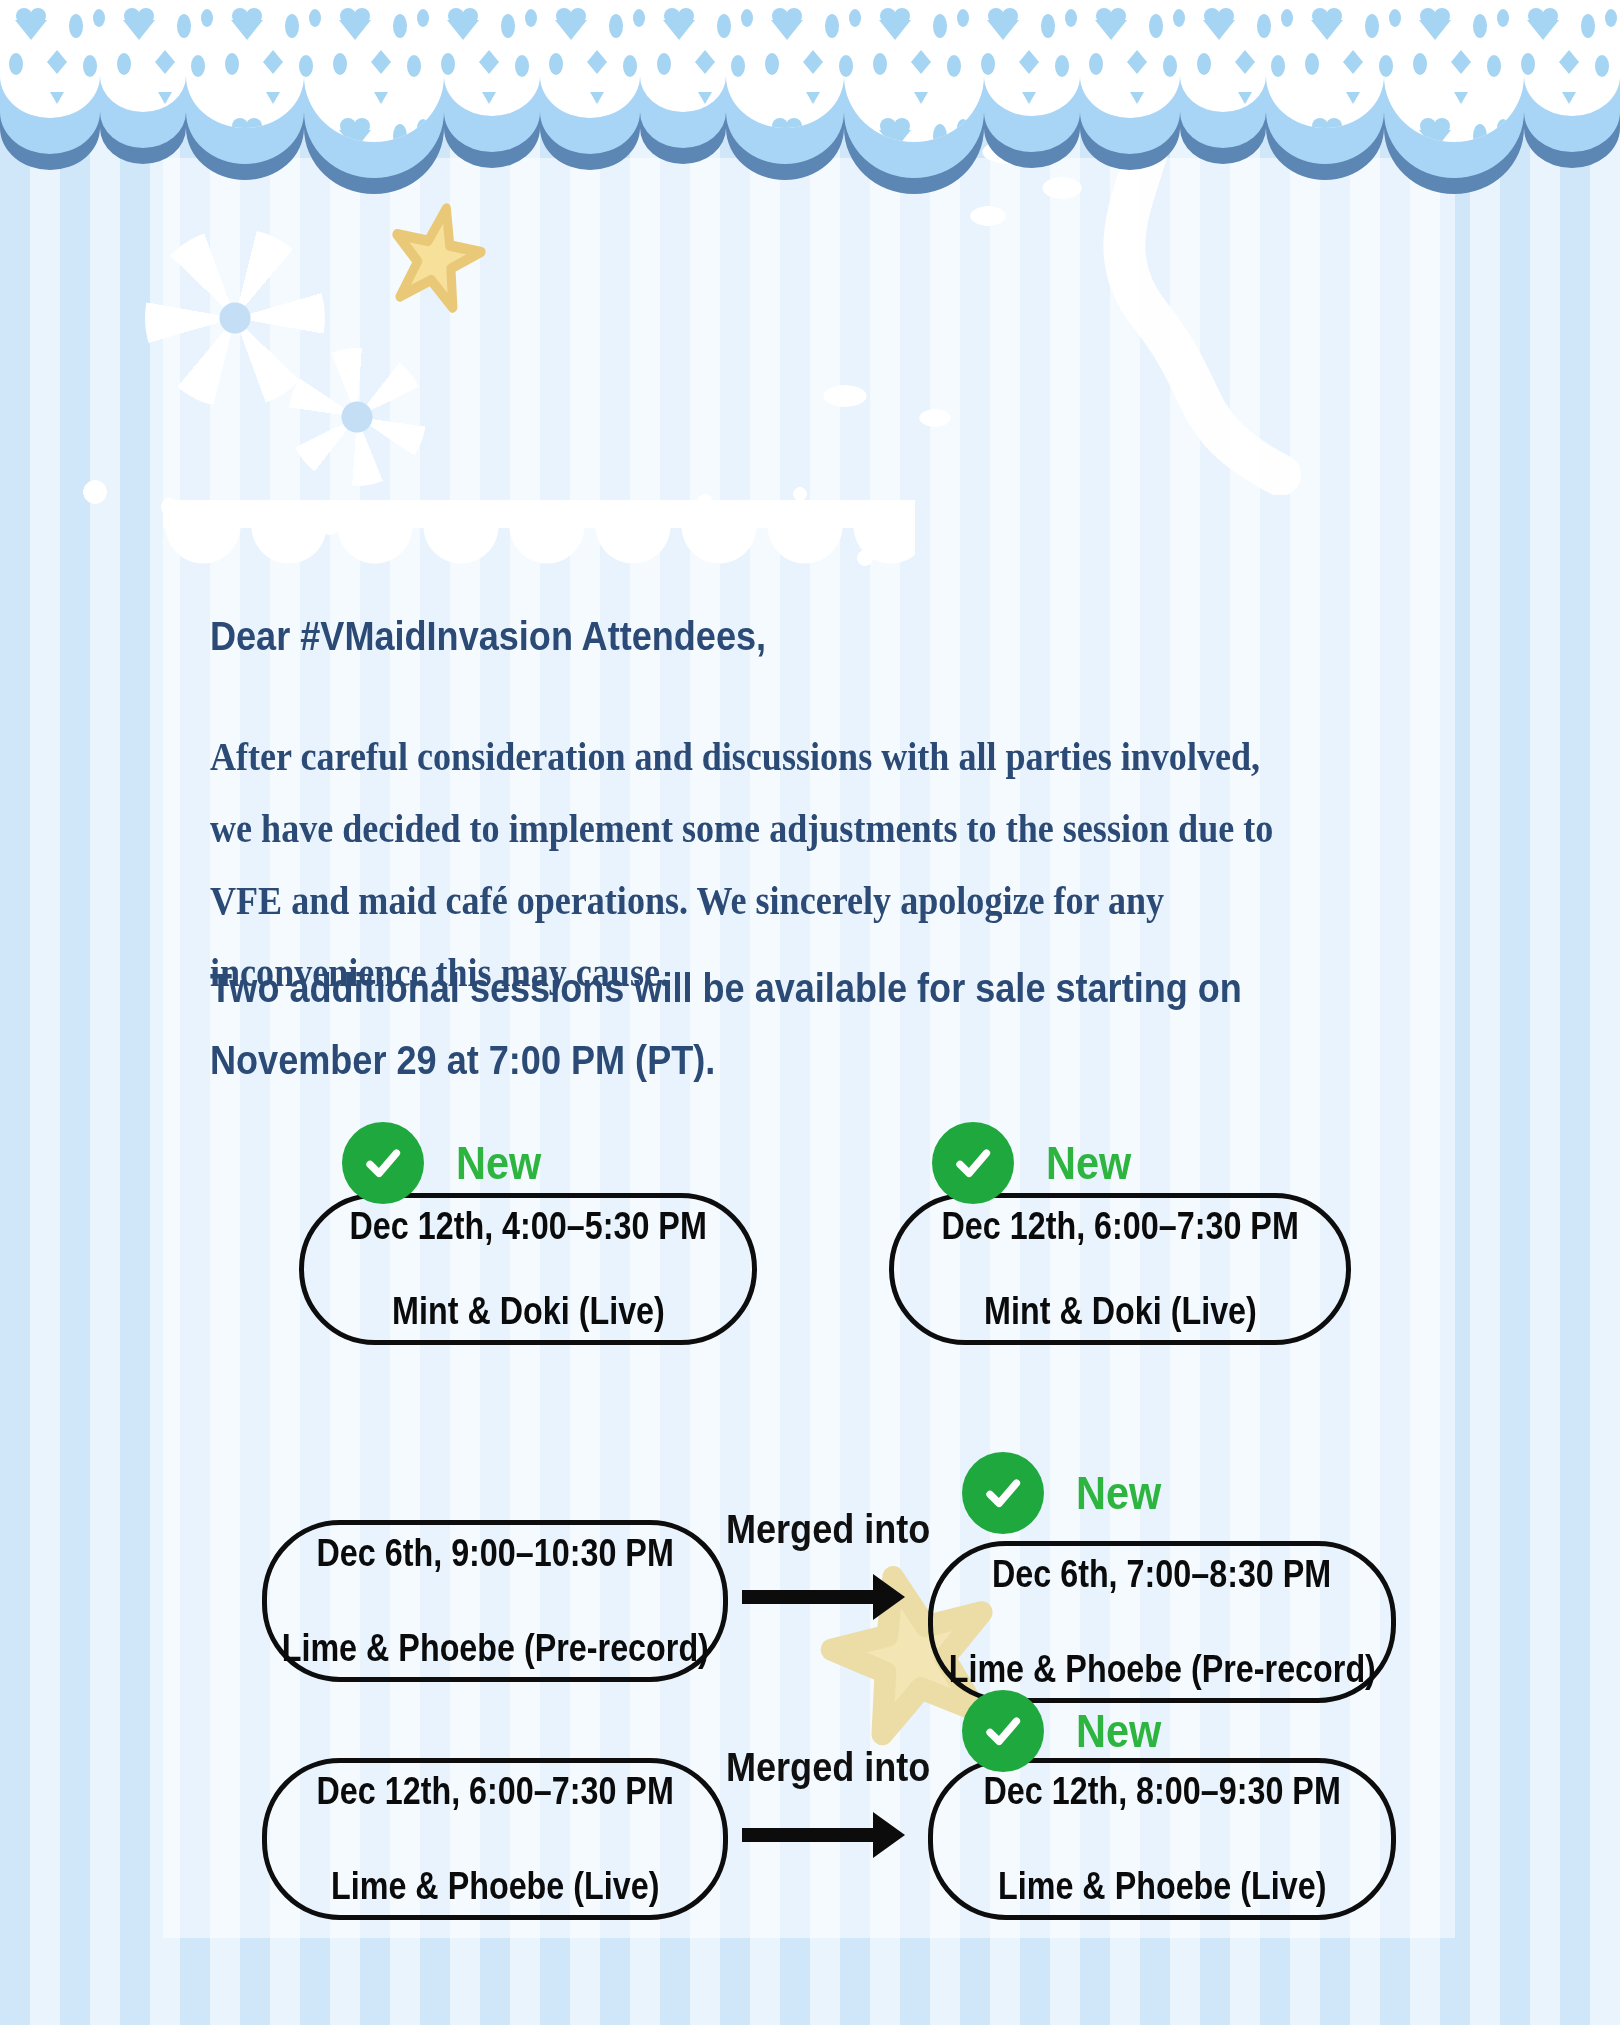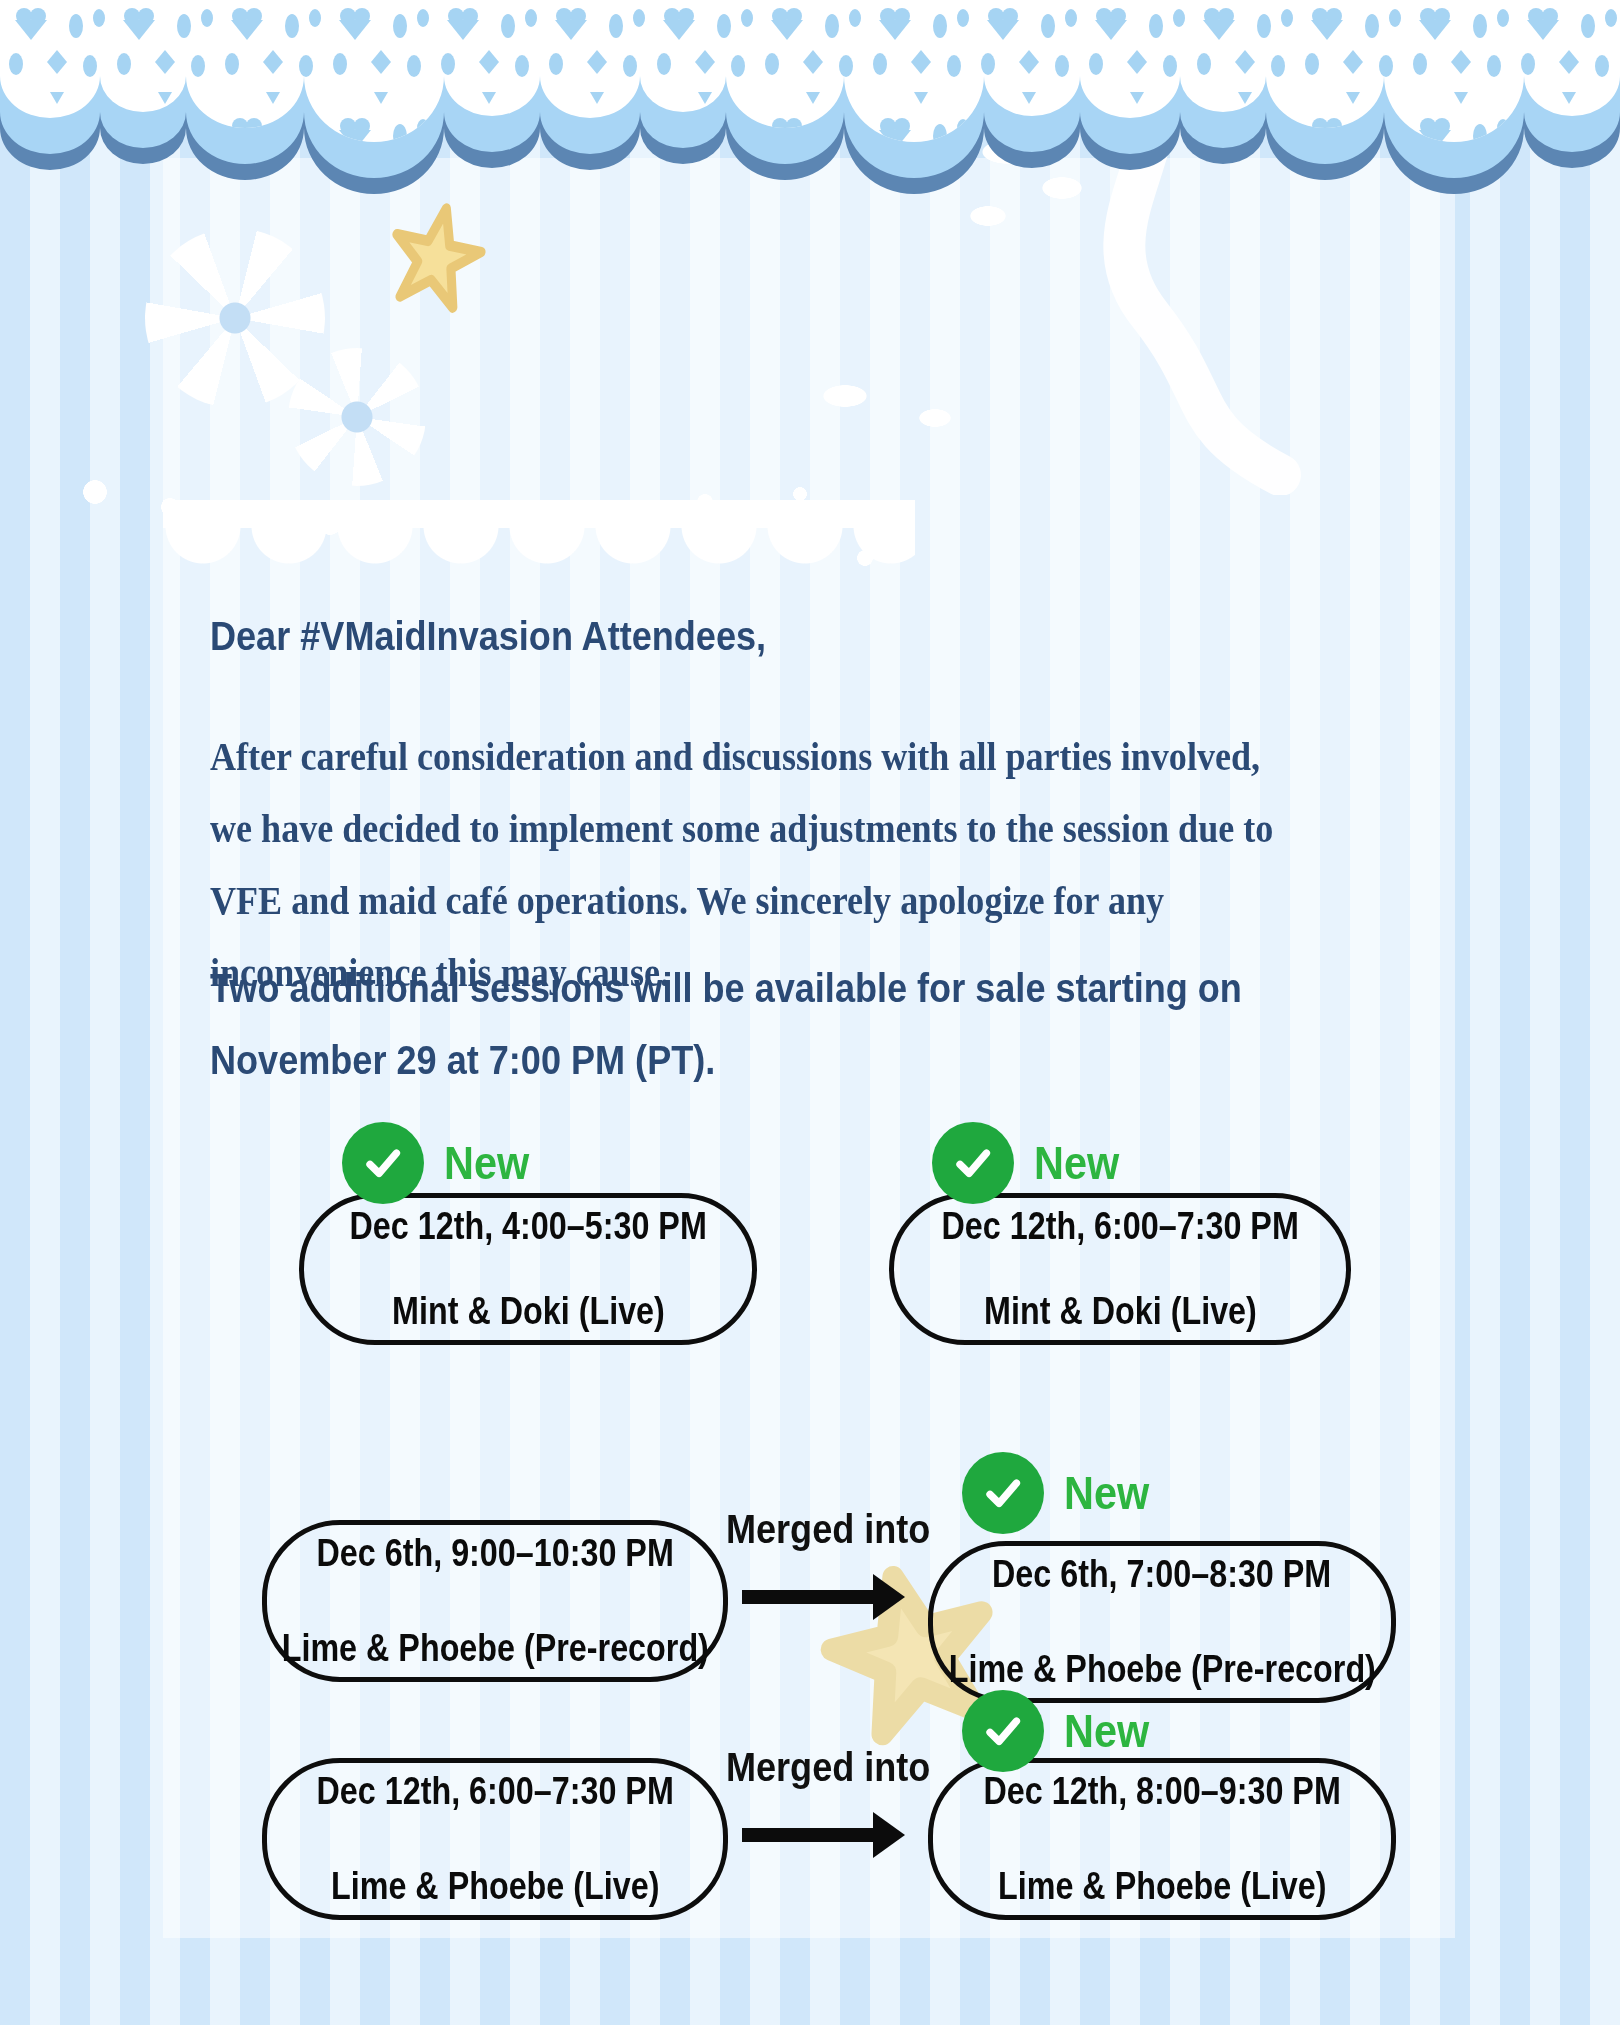--- a/index.html
+++ b/index.html
@@ -75,21 +75,21 @@
   .pill-line { font-size:38px; font-weight:700; color:#0b0b0b; line-height:57px;
                white-space:nowrap; transform:scaleX(0.85); }
   .pill.np1 { left:299px; top:1193px; width:448px; height:142px; }
   .pill.np2 { left:889px; top:1193px; width:452px; height:142px; }
   .pill.m1from { left:262px; top:1520px; width:456px; height:152px; }
   .pill.m1to   { left:928px; top:1520px; width:458px; height:152px;margin-top:21px; }
   .pill.m2from { left:262px; top:1758px; width:456px; height:152px; }
   .pill.m2to   { left:928px; top:1758px; width:458px; height:152px; }
 
   
-  .badge { position:absolute; display:flex; align-items:center; gap:20px; z-index:6; }
+  .badge { position:absolute; display:flex; align-items:center; gap:32px; z-index:6; }
   .badge.b-np1 { left:342px; top:1122px; }
   .badge.b-np2 { left:932px; top:1122px; }
   .badge.b-m1 { left:962px; top:1452px; }
   .badge.b-m2 { left:962px; top:1690px; }
   .check-circle { width:82px; height:82px; border-radius:50%; background:#1fa83e;
                   display:flex; align-items:center; justify-content:center; }
   .badge-text { font-size:46px; font-weight:700; color:#2db540;
                 transform:scaleX(0.90); transform-origin:0 50%; white-space:nowrap; }
 
   

